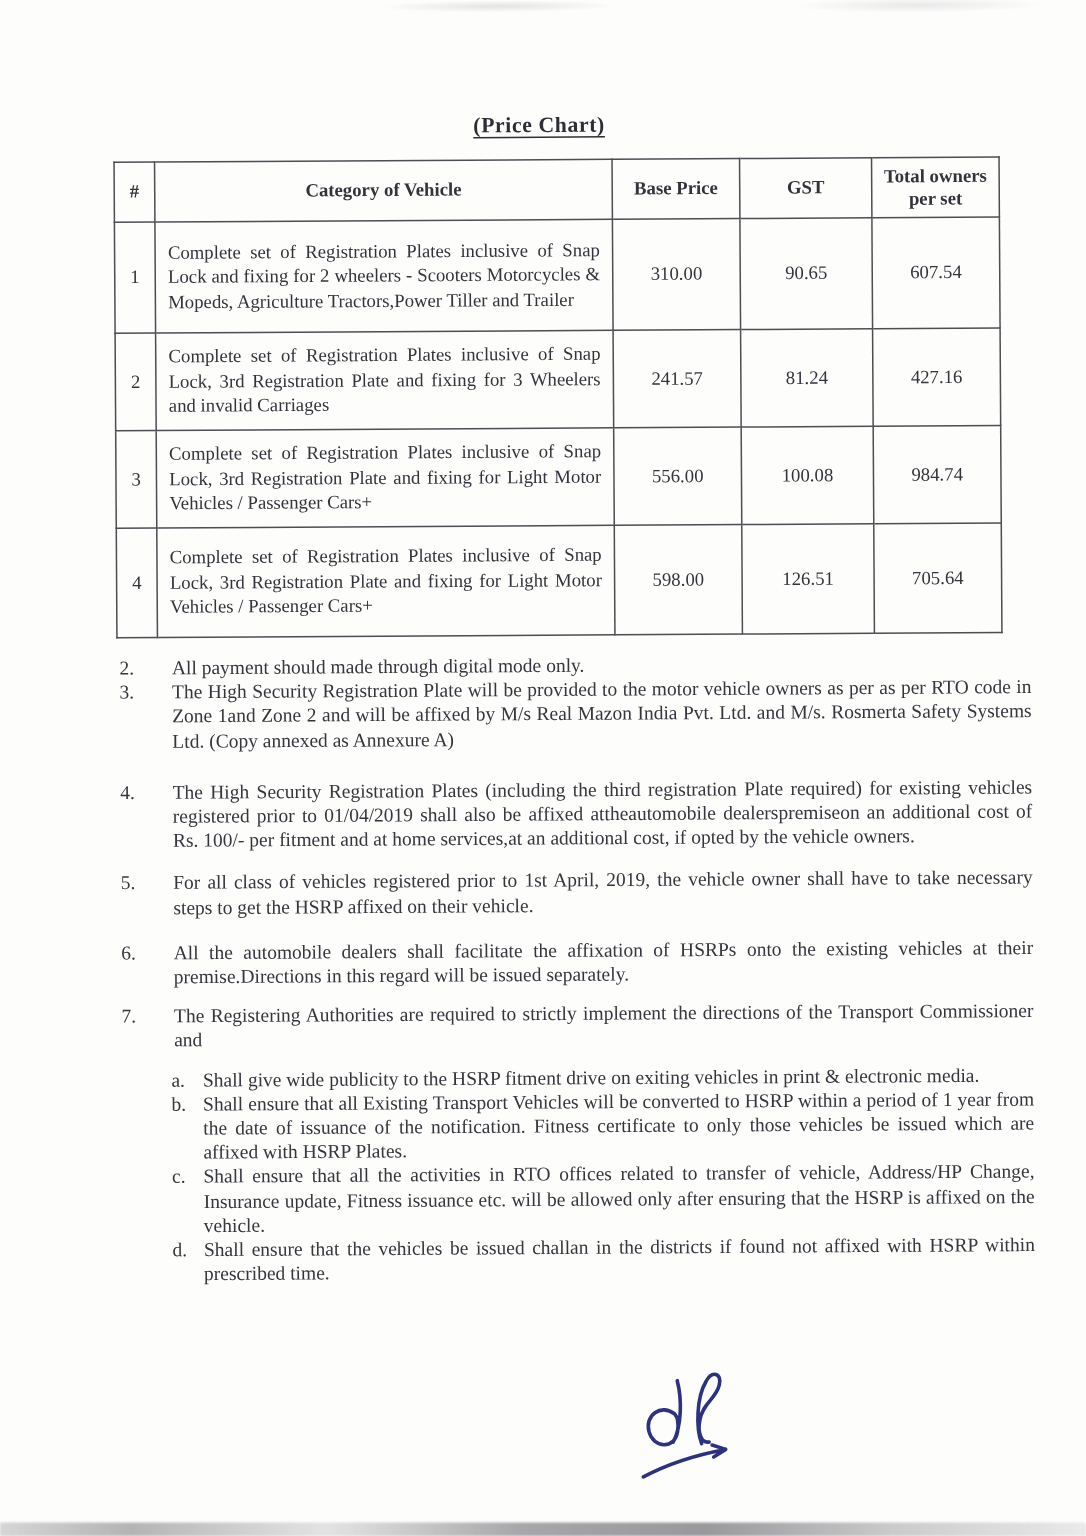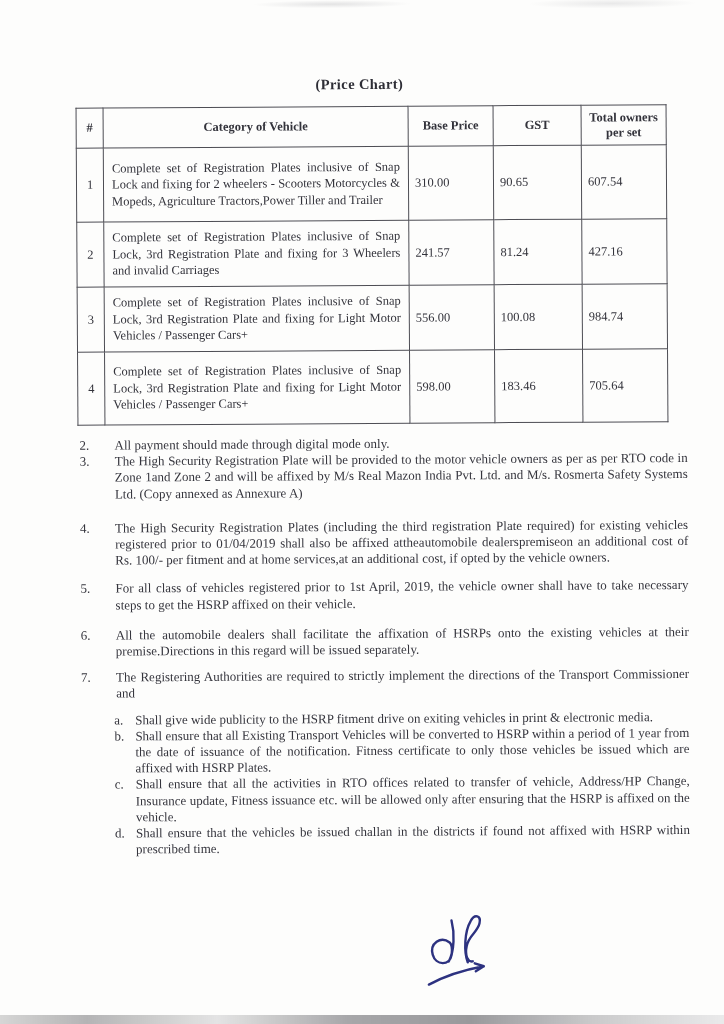--- a/index.html
+++ b/index.html
@@ -16,21 +16,21 @@
     transform:rotate(-0.35deg);
   }
   .doc-title {
     margin-top:76px;
     text-align:center;
     font-size:14.5px;
     font-weight:bold;
     letter-spacing:0.4px;
     color:#2e2e36;
   }
-  .doc-title span { text-underline-offset:3px;text-align:right; }
+  .doc-title span { text-decoration:underline; text-underline-offset:3px;text-align:right; }
 
   table.price-table {
     border-collapse:collapse;
     table-layout:fixed;
     width:590px;
     margin:13px 0 0 78px;
     font-size:12.5px;
     color:#33333b;
   }
   .price-table th, .price-table td {
@@ -44,21 +44,21 @@
     font-size:12.5px;
     line-height:15px;
   }
   .price-table tr.hdr      { height:40px; }
   .price-table tr.r0       { height:74px; }
   .price-table tr.r1       { height:65px; }
   .price-table tr.r2       { height:65px; }
   .price-table tr.r3       { height:73px; }
   .price-table td.c-num    { text-align:center; }
   .price-table td.c-cat    { text-align:justify; line-height:16.5px; padding:2px 8px; }
-  .price-table td.c-money  { }
+  .price-table td.c-money  { text-align:center; }
 
   .list {
     margin:12px 36px 0 80px;
     font-size:13px;
     line-height:16.2px;
     color:#35353d;
   }
   .li { display:flex; }
   .li .n { flex:none; width:35px; }
   .li .t { flex:1; text-align:justify; }
@@ -141,21 +141,21 @@
       <td class="c-num">3</td>
       <td class="c-cat">Complete set of Registration Plates inclusive of Snap Lock, 3rd Registration Plate and fixing for Light Motor Vehicles / Passenger Cars+</td>
       <td class="c-money">556.00</td>
       <td class="c-money">100.08</td>
       <td class="c-money">984.74</td>
     </tr>
     <tr class="r3">
       <td class="c-num">4</td>
       <td class="c-cat">Complete set of Registration Plates inclusive of Snap Lock, 3rd Registration Plate and fixing for Light Motor Vehicles / Passenger Cars+</td>
       <td class="c-money">598.00</td>
-      <td class="c-money">183.46</td>
+      <td class="c-money">126.51</td>
       <td class="c-money">705.64</td>
     </tr>
   </tbody>
     </table>
 
   <div class="list">
     <div class="li mt0">
       <span class="n">2.</span>
       <span class="t">All payment should made through digital mode only.</span>
     </div>

